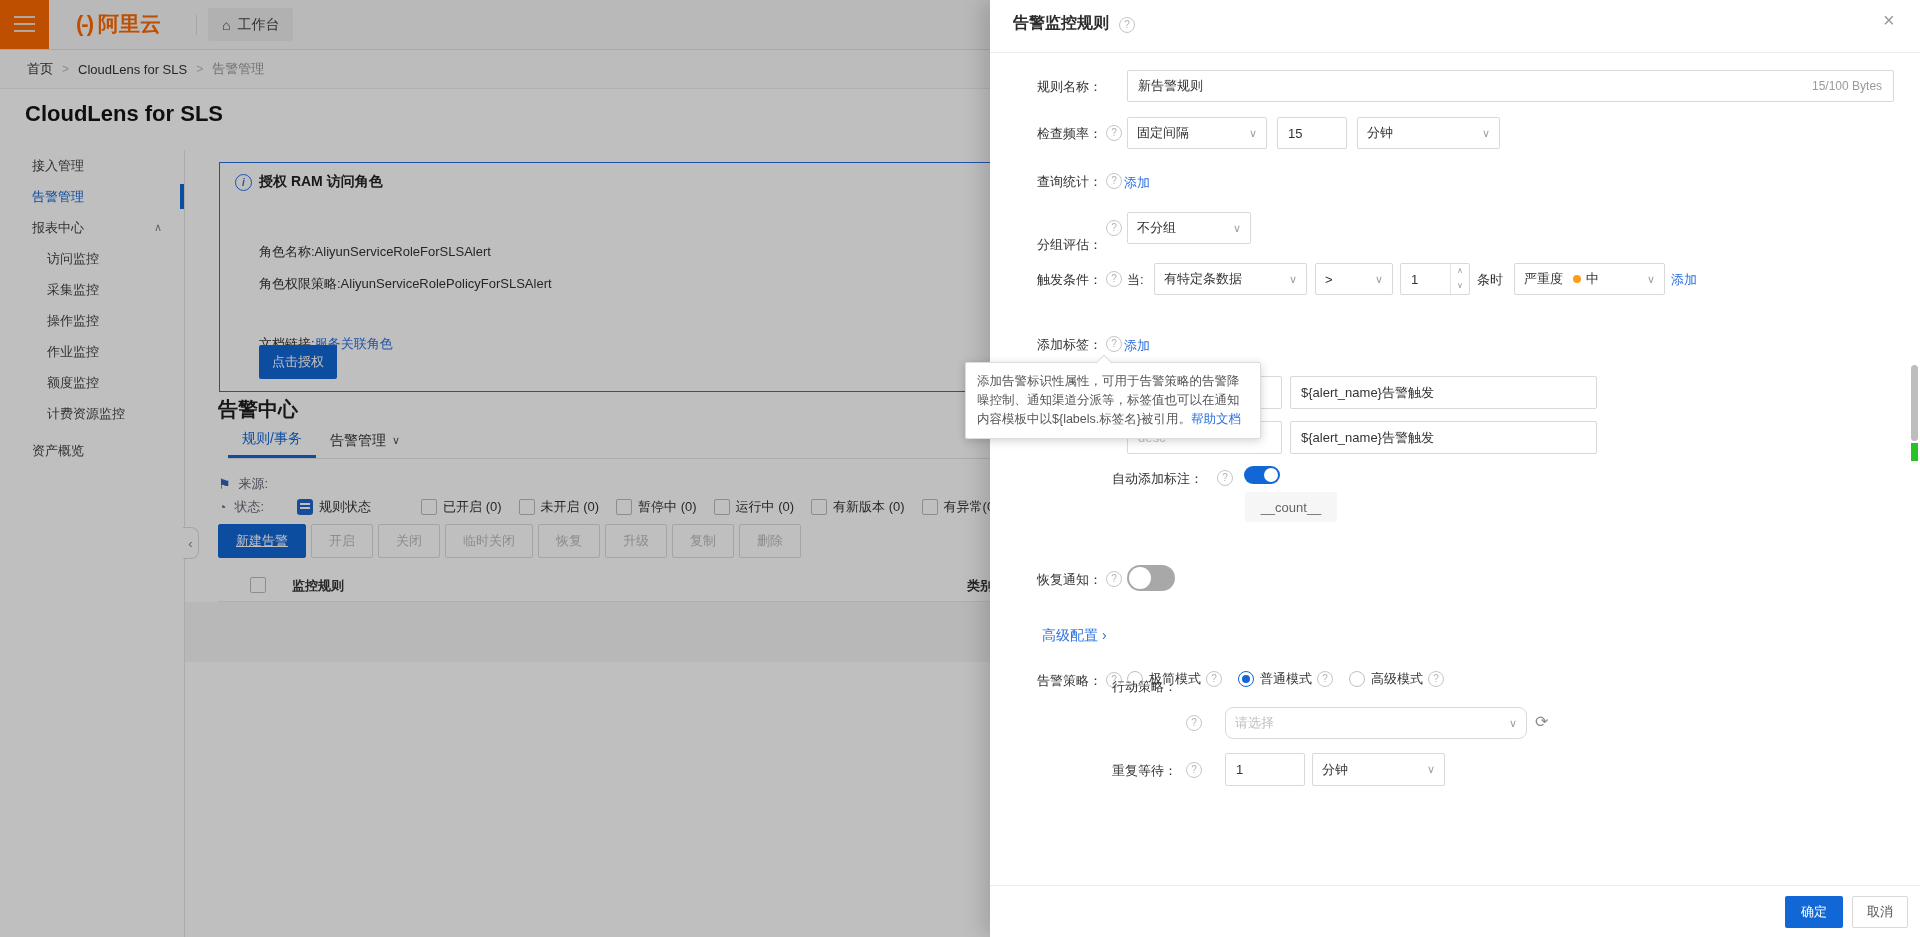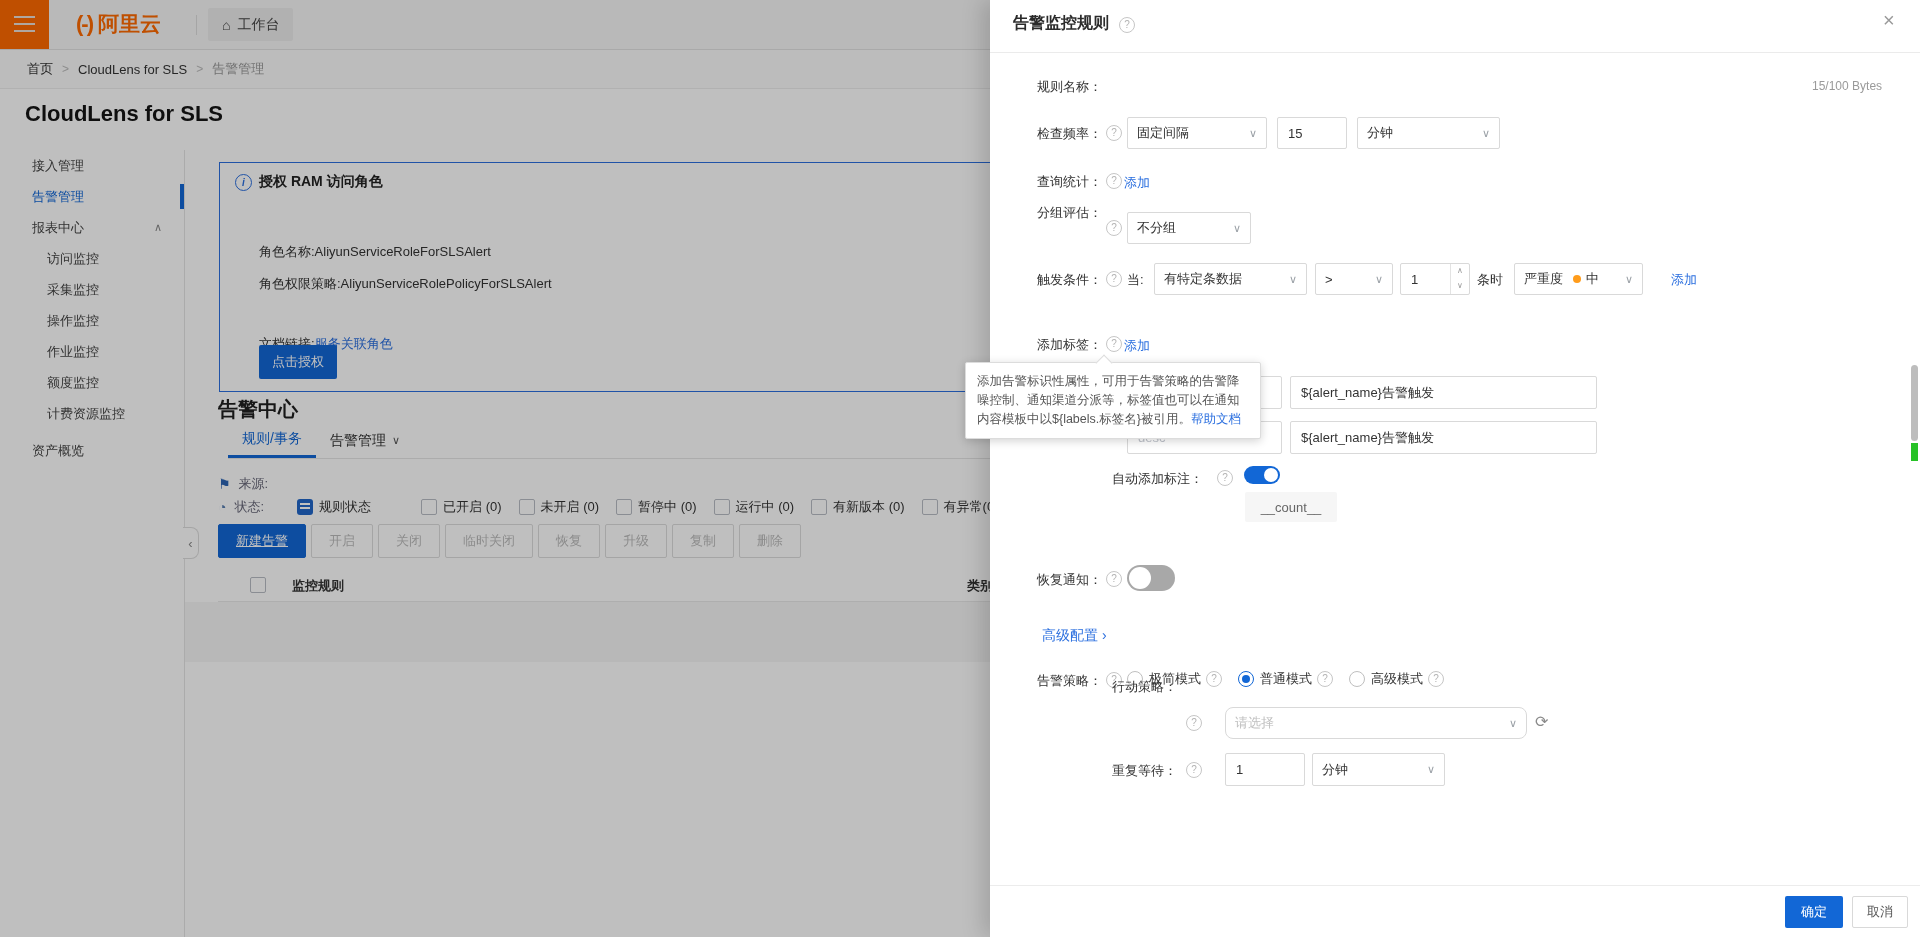--- a/index.html
+++ b/index.html
@@ -312,39 +312,40 @@
 
   <div class="dim"></div>
 
   <aside class="drawer">
     <div class="d-title">告警监控规则</div>
     <span class="help d-help">?</span>
     <span class="d-close">×</span>
     <div class="d-hdiv"></div>
 
     <div class="dlabel" style="top:78px;">规则名称：</div>
+    <input class="inp" style="left: 137px; top: 70px; width: 767px;" value="新告警规则">
     <span class="counter" style="left:822px;top:79px;">15/100 Bytes</span>
 
     <div class="dlabel" style="top:125px;">检查频率：</div>
     <span class="help dhelp" style="left:116px;top:125px;">?</span>
     <div class="sel" style="left:137px;top:117px;width:140px;">
       <span class="sel-val">固定间隔</span>
       <span class="sel-chev">∨</span>
     </div>
     <input class="inp" style="left: 287px; top: 117px; width: 70px;" value="15">
     <div class="sel" style="left:367px;top:117px;width:143px;">
       <span class="sel-val">分钟</span>
       <span class="sel-chev">∨</span>
     </div>
 
     <div class="dlabel" style="top:173px;">查询统计：</div>
     <span class="help dhelp" style="left:116px;top:173px;">?</span>
     <span class="dlink" style="left:134px;top:174px;">添加</span>
 
-    <div class="dlabel" style="top:204px;">分组评估：</div>
+    <div class="dlabel" style="top:236px;">分组评估：</div>
     <span class="help dhelp" style="left:116px;top:220px;">?</span>
     <div class="sel" style="left:137px;top:212px;width:124px;">
       <span class="sel-val">不分组</span>
       <span class="sel-chev">∨</span>
     </div>
 
     <div class="dlabel" style="top:271px;">触发条件：</div>
     <span class="help dhelp" style="left:116px;top:271px;">?</span>
     <span class="dtext" style="left:137px;top:271px;">当:</span>
     <div class="sel" style="left:164px;top:263px;width:153px;">
@@ -356,21 +357,21 @@
       <span class="sel-chev">∨</span>
     </div>
     <div class="num" style="left:410px;top:263px;width:70px;">
       <span class="num-val">1</span>
       <span class="num-spin">
         <span>∧</span>
         <span>∨</span>
       </span>
     </div>
     <span class="dtext" style="left:487px;top:271px;">条时</span>
-    <div class="sel" style="left:524px;top:263px;width:129px;">
+    <div class="sel" style="left:524px;top:263px;width:151px;">
       <span class="sel-val"><span>严重度</span><span class="sev-dot"></span><span>中</span></span>
       <span class="sel-chev">∨</span>
     </div>
     <span class="dlink" style="left:681px;top:271px;">添加</span>
 
     <div class="dlabel" style="top:336px;">添加标签：</div>
     <span class="help dhelp" style="left:116px;top:336px;">?</span>
     <span class="dlink" style="left:134px;top:337px;">添加</span>
 
     <input class="inp" style="left: 137px; top: 376px; width: 155px; height: 33px;">

